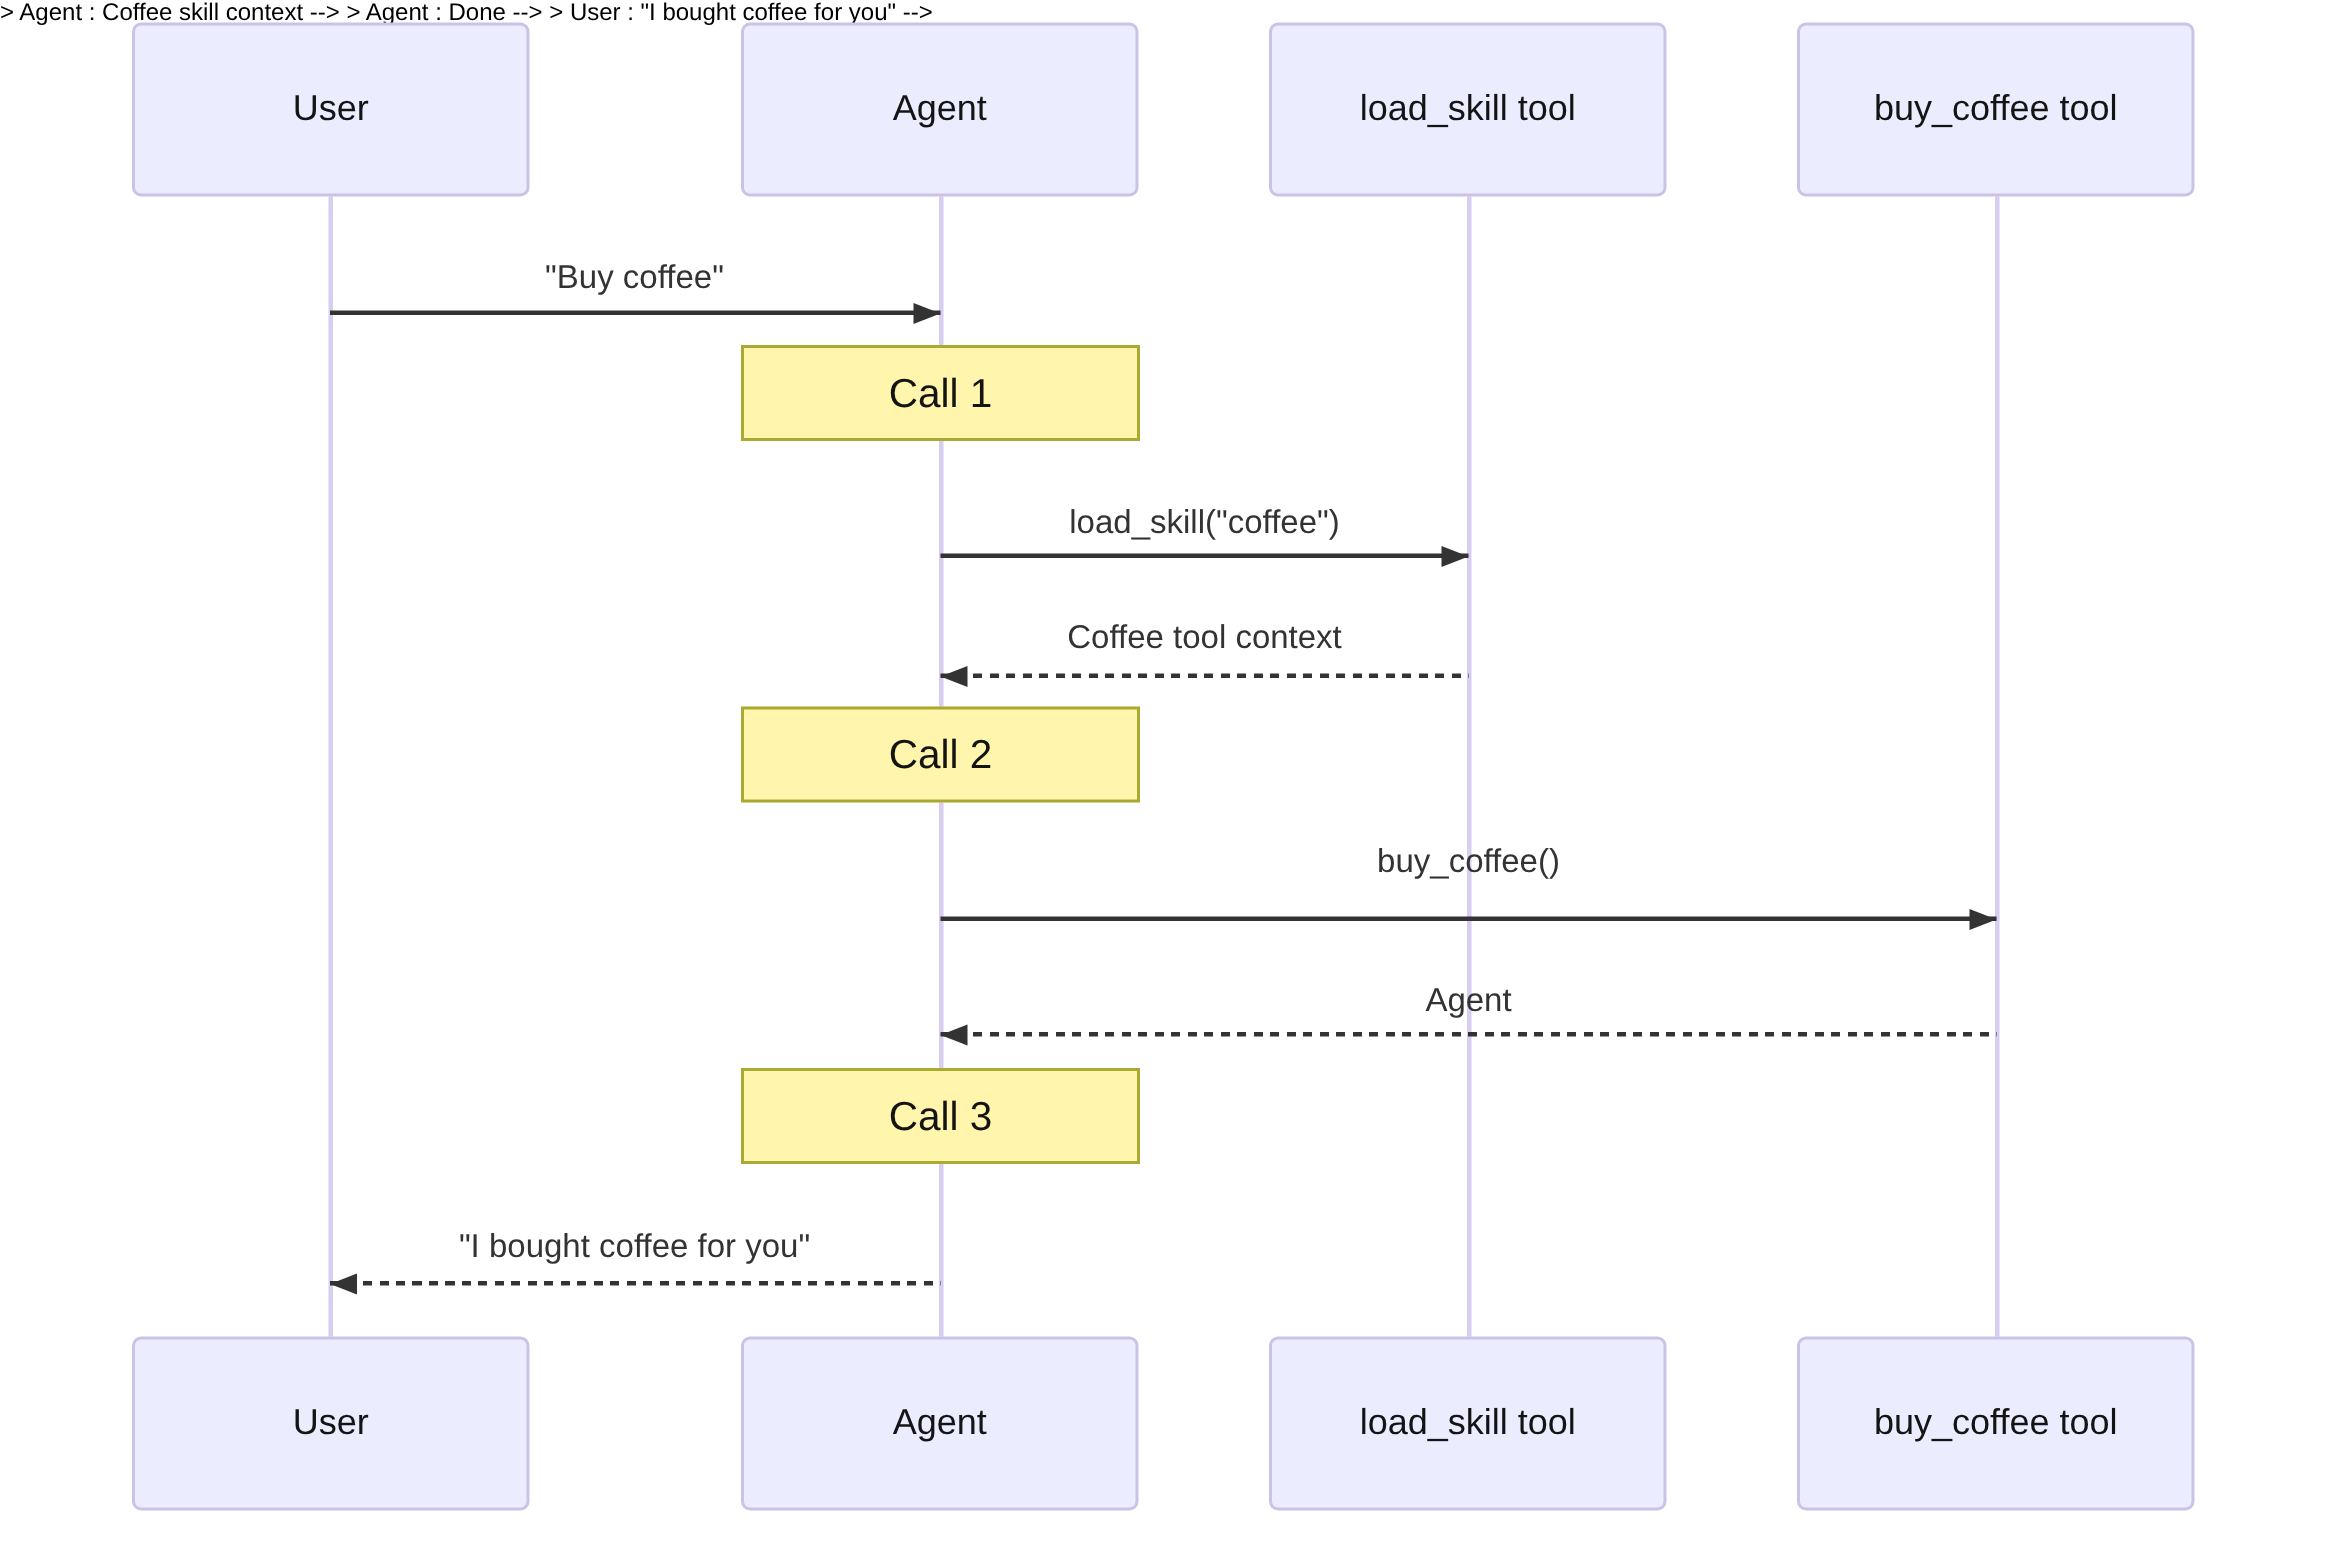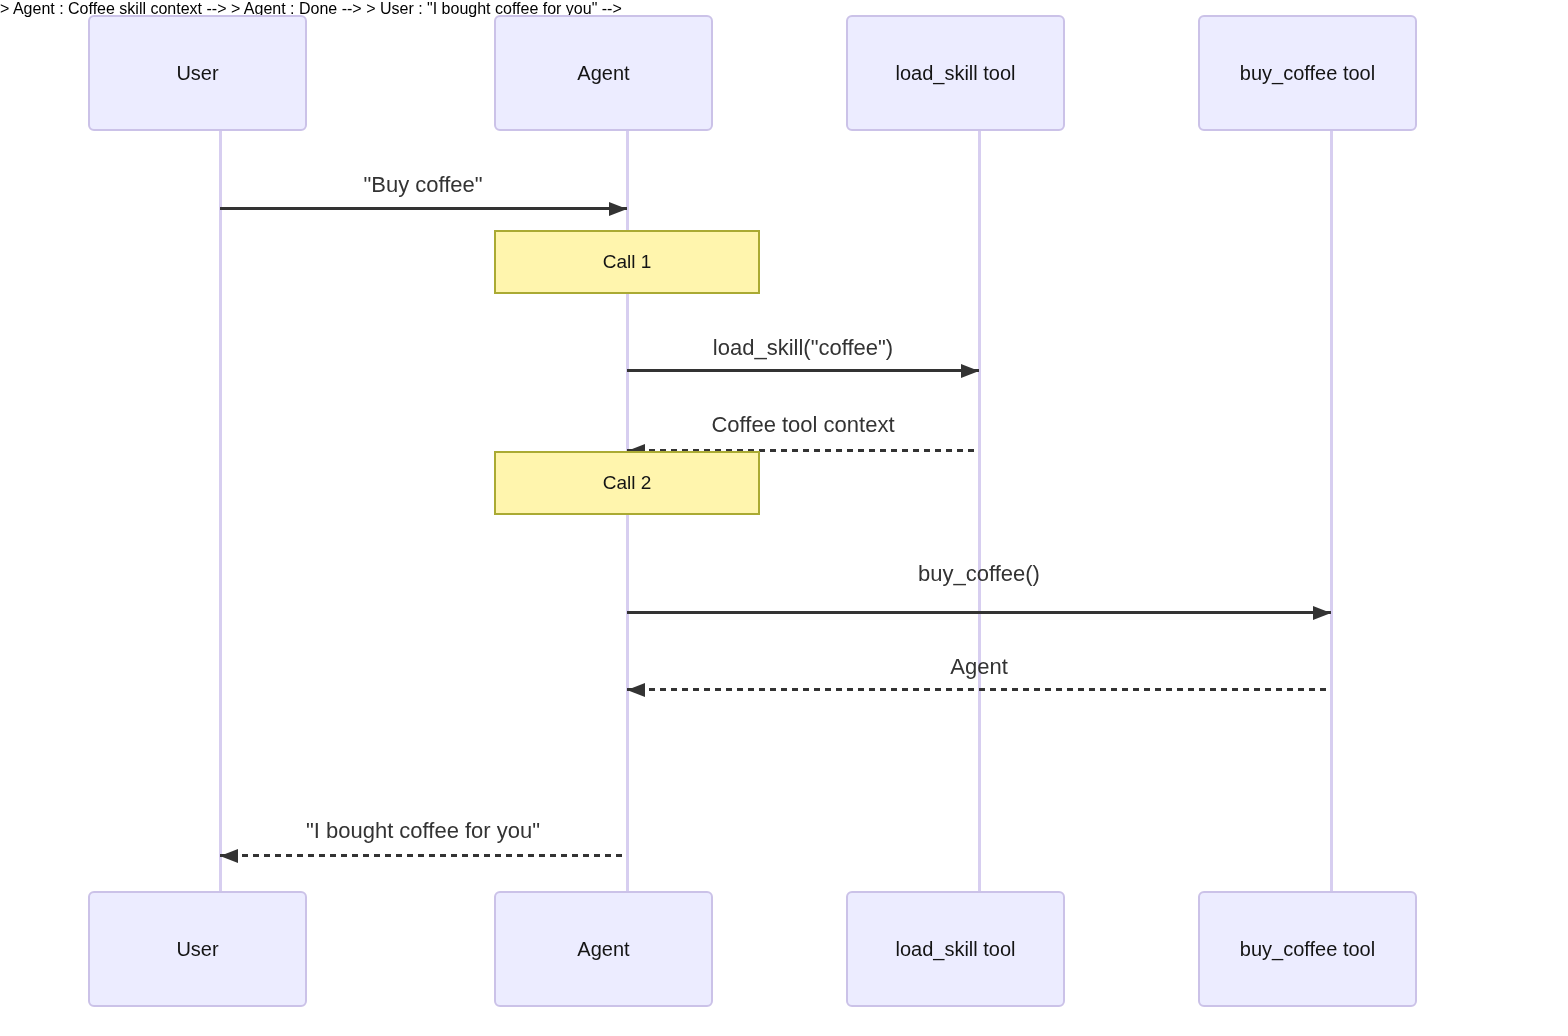--- a/index.html
+++ b/index.html
@@ -4,44 +4,44 @@
 <style>
   html,body{margin:0;padding:0;background:#ffffff;}
   .diagram{
     position:relative;width:1568px;height:1036px;background:#ffffff;
     font-family:"Liberation Sans","DejaVu Sans",sans-serif;overflow:hidden;
   }
   .lifeline{
     position:absolute;top:131px;height:760px;width:3px;background:#D7CEF0;
   }
   .actor{
-    position:absolute;width:219px;height:116px;box-sizing:border-box;
+    position:absolute;width:265px;height:116px;box-sizing:border-box;
     background:#ECECFF;border:2px solid #CBC2E8;border-radius:6px;
     display:flex;align-items:center;justify-content:center;
-    font-size:20px;color:#141414;
+    font-size:24px;color:#141414;
   }
   .actor span{white-space:nowrap;}
   .msg-label{
     position:absolute;transform:translateX(-50%);white-space:nowrap;
     font-size:22px;color:#333333;line-height:28px;
   }
   .arrow{position:absolute;height:3px;}
   .arrow.solid{background:#333333;}
   .arrow.dashed{background:repeating-linear-gradient(to right,#333333 0 6px,transparent 6px 11px);}
   .head{
     position:absolute;top:50%;transform:translateY(-50%);
     width:0;height:0;border-top:7px solid transparent;border-bottom:7px solid transparent;
   }
   .head.right{right:0;border-left:18px solid #333333;}
   .head.left{left:0;border-right:18px solid #333333;}
   .note{
     position:absolute;left:494px;width:266px;height:64px;box-sizing:border-box;
     background:#FFF5AD;border:2px solid #AAAA33;
     display:flex;align-items:center;justify-content:center;
-    font-size:19px;color:#141414;
+    font-size:27px;color:#141414;
   }
 </style>
 </head>
 <body>
 
 <div class="diagram">
 
   
   <div class="lifeline" style="left:219px"></div>
   <div class="lifeline" style="left:625.5px"></div>
@@ -79,37 +79,40 @@
     <div class="head right"></div>
   </div>
 
   &gt; Agent : Coffee skill context --&gt;
   <div class="msg-label" style="left:803px;top:411px">Coffee tool context</div>
   <div class="arrow dashed" style="left:627px;top:449px;width:352px">
     <div class="head left"></div>
   </div>
 
   
-  <div class="note" style="top:451px">
+  <div class="note" style="top:471px">
       <span>Call 2</span>
     </div>
 
   
   <div class="msg-label" style="left:979px;top:560px">buy_coffee()</div>
   <div class="arrow solid" style="left:627px;top:611px;width:704px">
     <div class="head right"></div>
   </div>
 
   &gt; Agent : Done --&gt;
   <div class="msg-label" style="left:979px;top:653px">Agent</div>
   <div class="arrow dashed" style="left:627px;top:688px;width:704px">
     <div class="head left"></div>
   </div>
 
   
+  <div class="note" style="top:712px">
+      <span>Call 3</span>
+    </div>
 
   &gt; User : "I bought coffee for you" --&gt;
   <div class="msg-label" style="left:423px;top:817px">"I bought coffee for you"</div>
   <div class="arrow dashed" style="left:220px;top:854px;width:407px">
     <div class="head left"></div>
   </div>
 
   
   <div class="actor" style="left:88px;top:891px">
       <span>User</span>

